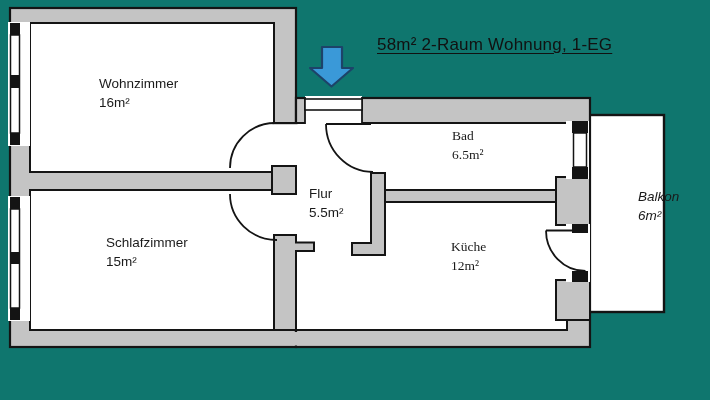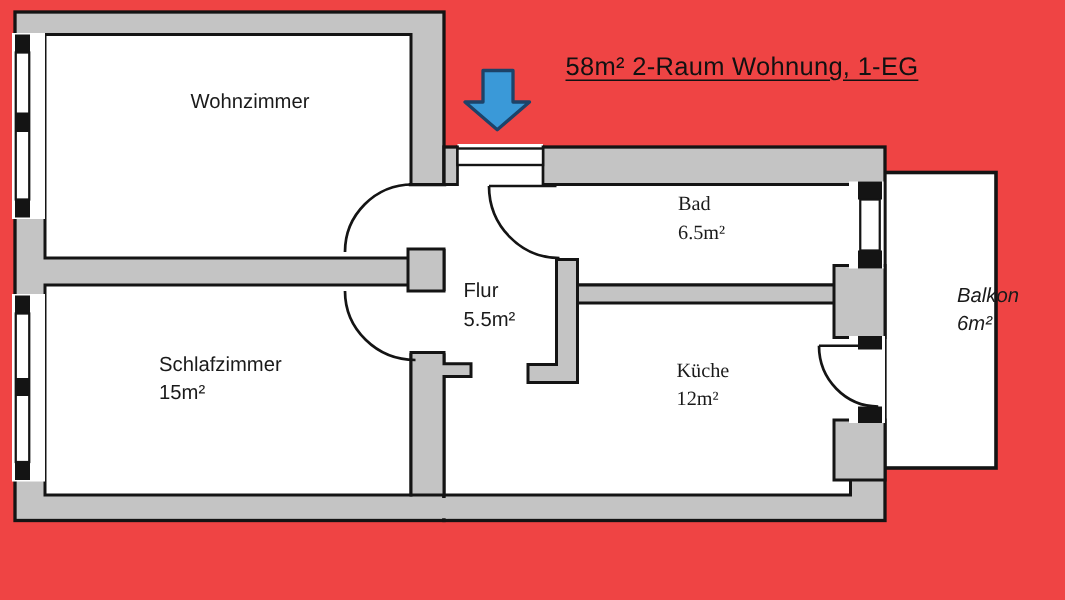--- a/index.html
+++ b/index.html
@@ -1,17 +1,17 @@
 <!DOCTYPE html>
 <html><head>
 <meta charset="utf-8">
 <style>
   html,body{margin:0;padding:0;background:#fff;}
   .canvas{
-    position:relative;width:710px;height:400px;background:#ef4444;
+    position:relative;width:710px;height:400px;background:#0f766e;
     font-family:"Liberation Sans", sans-serif;overflow:hidden;
   }
   .canvas svg{position:absolute;left:0;top:0;}
   .label{position:absolute;color:#1a1a1a;line-height:18px;font-size:13.5px;white-space:nowrap;}
   .label .area{margin-top:1px;}
   .title{
     position:absolute;left:377px;top:35px;font-size:17px;color:#111;
     text-decoration:underline;text-underline-offset:3px;letter-spacing:.2px;
   }
 </style>
@@ -95,22 +95,23 @@
       <path d="M230,194 A47,46 0 0 0 277,240"></path>
       <line x1="326" y1="124" x2="371" y2="124"></line>
       <path d="M326,124 A47,48 0 0 0 373,172"></path>
     </g>
 
     <path d="M322,47 L342,47 L342,68 L353,68 L331.5,86.5 L310,68 L322,68 Z" fill="#3a99d8" stroke="#1d4369" stroke-width="2.2" stroke-linejoin="round"></path>
   </svg>
 
   <div class="title">58m² 2-Raum Wohnung, 1-EG</div>
 
-  <div class="label" style="left:99px;top:59px;margin-left:28px;">
+  <div class="label" style="left:99px;top:75px;">
     <div>Wohnzimmer</div>
+    <div class="area">16m²</div>
   </div>
 
   <div class="label" style="left:106px;top:234px;">
     <div>Schlafzimmer</div>
     <div class="area">15m²</div>
   </div>
 
   <div class="label" style="left:309px;top:185px;">
     <div>Flur</div>
     <div class="area">5.5m²</div>

